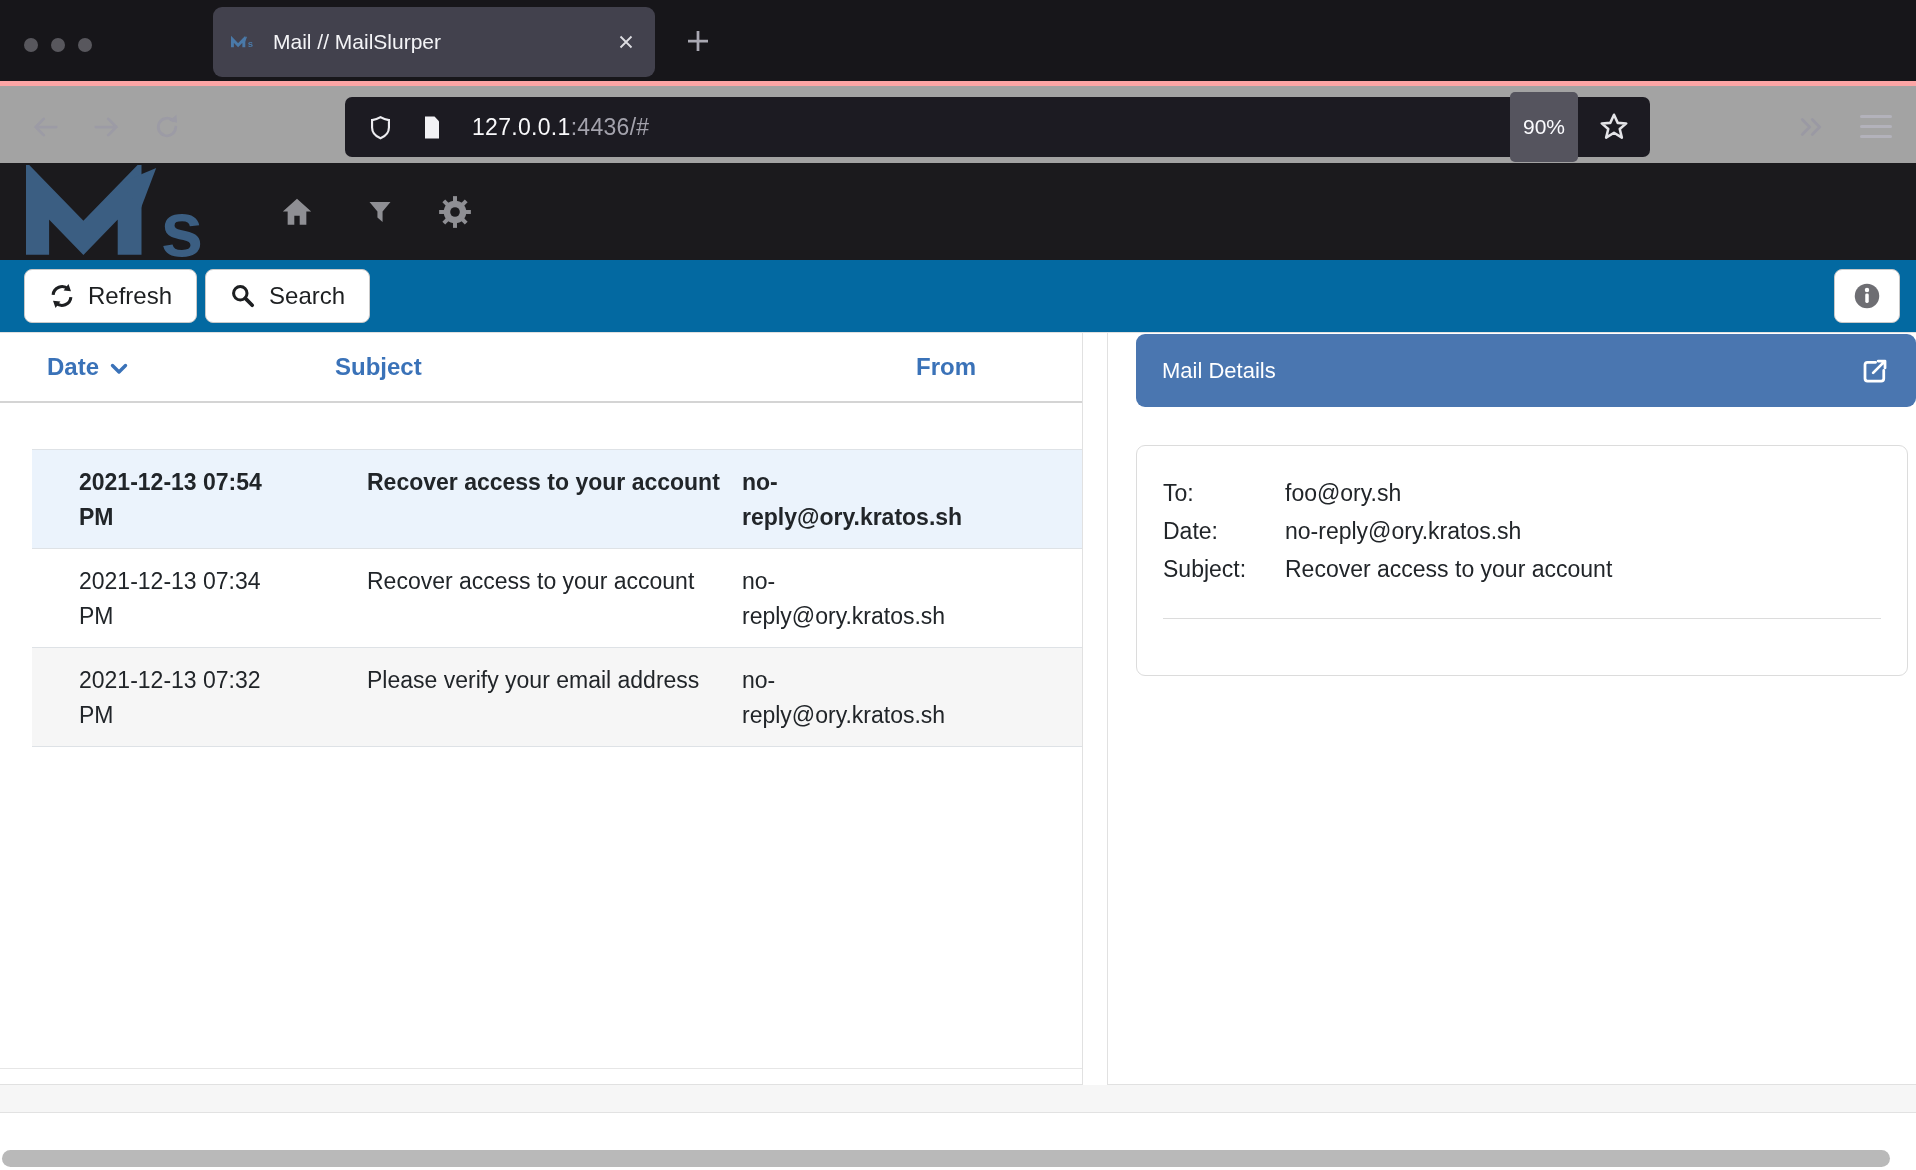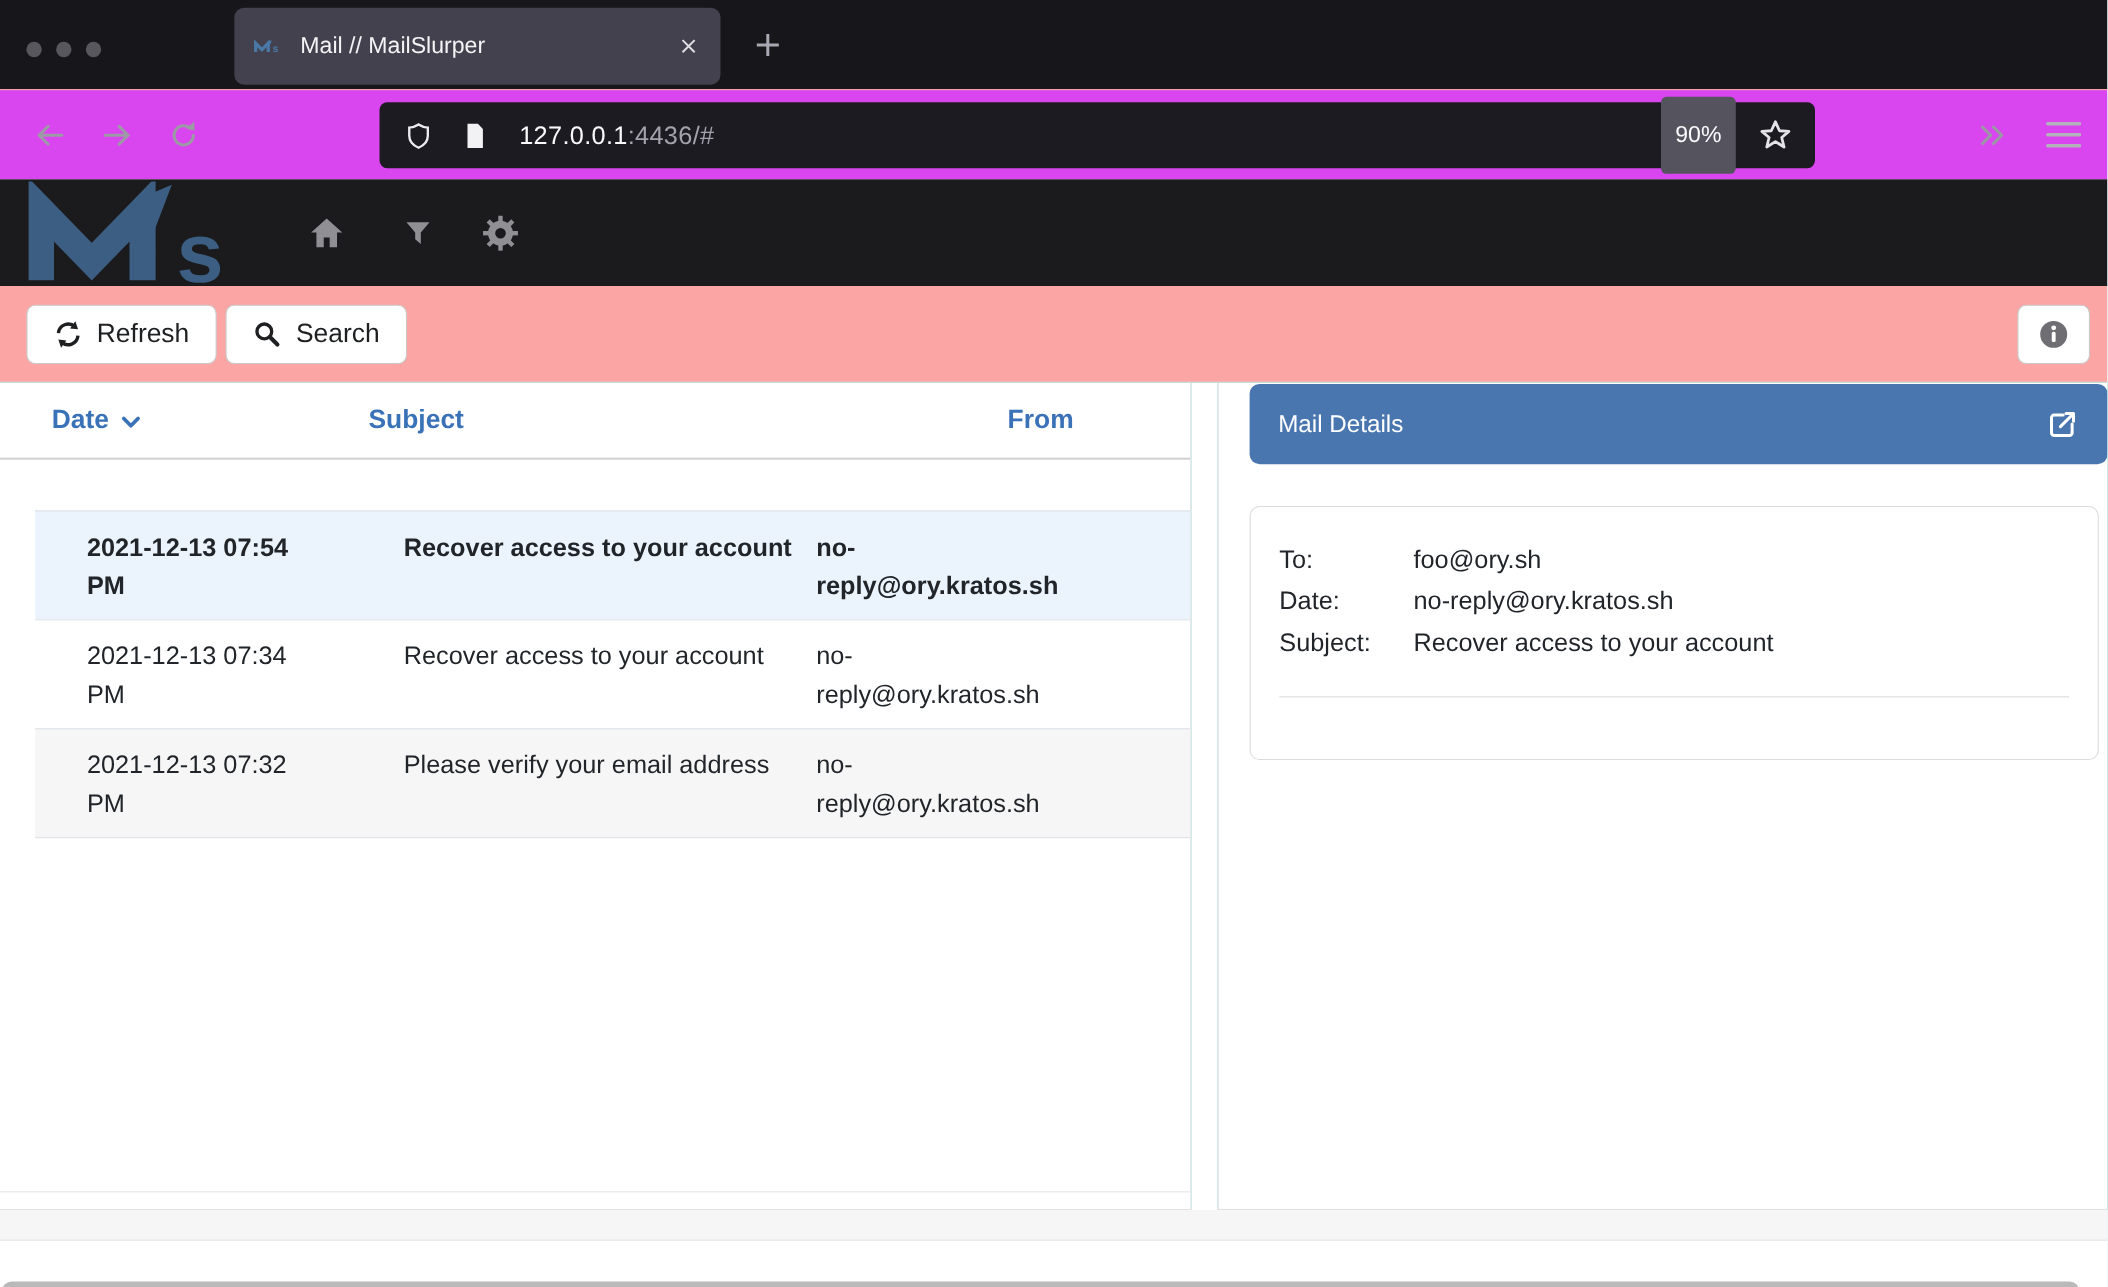--- a/index.html
+++ b/index.html
@@ -11,21 +11,21 @@
   .tabbar { position:relative; height:81px; background:#17161a; }
   .win-dots { position:absolute; left:24px; top:38px; display:flex; gap:13px; }
   .win-dots .dot { width:14px; height:14px; border-radius:50%; background:#58575d; }
   .tab { position:absolute; left:213px; top:7px; width:442px; height:70px; background:#42414d; border-radius:9px; display:flex; align-items:center; padding:0 18px; }
   .tab-favicon { width:26px; height:22px; margin-right:16px; flex:0 0 auto; }
   .tab-title { color:#f4f4f7; font-size:21px; white-space:nowrap; overflow:hidden; flex:1; }
   .tab-close { width:22px; height:22px; flex:0 0 auto; }
   .newtab { position:absolute; left:683px; top:26px; width:30px; height:30px; }
 
   
-  .navbar { position:relative; height:82px; background:#d946ef; border-top:1px solid #fca5a5;text-decoration:underline; }
+  .navbar { position:relative; height:82px; background:#a3a3a3; border-top:5px solid #fca5a5;text-decoration:underline; }
   .nav-icon { position:absolute; top:26px; width:30px; height:30px; }
   .urlbar { position:absolute; left:345px; top:11px; width:1305px; height:60px; background:#1c1b22; border-radius:7px; display:flex; align-items:center; padding:0 16px; }
   .urlbar .shield { width:27px; height:27px; margin-left:6px; }
   .urlbar .doc { width:24px; height:27px; margin-left:26px; }
   .url-text { margin-left:28px; font-size:23px; color:#f9f9fb; letter-spacing:.3px; flex:1; white-space:nowrap; overflow:hidden; }
   .url-text .dim { color:#a3a2ac; }
   .zoom-badge { background:#55545e; color:#fbfbfe; font-size:21px; border-radius:5px; padding:23px 13px; margin-right:20px; }
   .star { width:32px; height:32px; margin-right:4px; }
   .overflow-chev { position:absolute; left:1795px; top:26px; width:32px; height:30px; }
   .hamburger { position:absolute; left:1860px; top:29px; width:32px; display:flex; flex-direction:column; gap:7px; }
@@ -33,29 +33,29 @@
 
   
   .appheader { position:relative; height:97px; background:#1b1a1d; }
   .logo { position:absolute; left:26px; top:2px; }
   .hdr-icon { position:absolute; top:32px; width:34px; height:34px; }
   .hdr-home { left:280px; }
   .hdr-filter { left:366px; top:35px; width:28px; height:28px; }
   .hdr-gear { left:438px; }
 
   
-  .actionbar { position:relative; height:88px; background:#fca5a5; border-bottom:1px solid #e0e0e0; display:flex; align-items:center; }
+  .actionbar { position:relative; height:73px; background:#0369a1; border-bottom:1px solid #e0e0e0; display:flex; align-items:center; }
   .btn { height:54px; background:#fff; border:1px solid #c9c9c9; border-radius:8px; display:flex; align-items:center; padding:0 24px; font-size:24px; color:#1d1f21; margin-left:8px; }
   .btn:first-child { margin-left:24px; }
   .btn .bicon { width:26px; height:26px; margin-right:13px; }
   .btn-info { margin-left:auto; margin-right:16px; width:66px; justify-content:center; padding:0; }
   .btn-info .bicon { margin:0; width:28px; height:28px; }
 
   
-  .content { position:relative; height:752px; display:flex; background:#14b8a6; }
+  .content { position:relative; height:752px; display:flex; background:#4c1d95; }
   .listpane { width:1083px; border-right:1px solid #e1e1e1; border-bottom:1px solid #e1e1e1; position:relative; background:#fff; }
   .pane-gap { width:24px; background:#fff; }
   .detailpane { flex:1; border-left:1px solid #e1e1e1; border-bottom:1px solid #e1e1e1; background:#fff; position:relative; }
 
   .lgrid { display:grid; grid-template-columns:288px 375px 1fr; padding-left:47px; }
   .colhead { height:70px; align-items:center; border-bottom:2px solid #d4d4d4; }
   .colhead .hcell { display:flex; align-items:center; font-size:24px; font-weight:bold; color:#3a72b8; }
   .hcell .sort { width:24px; height:24px; margin-left:8px; margin-top:3px; }
   .hcell-from { margin-left:206px; }
   .rows { margin-top:46px;padding-left:32px; }

